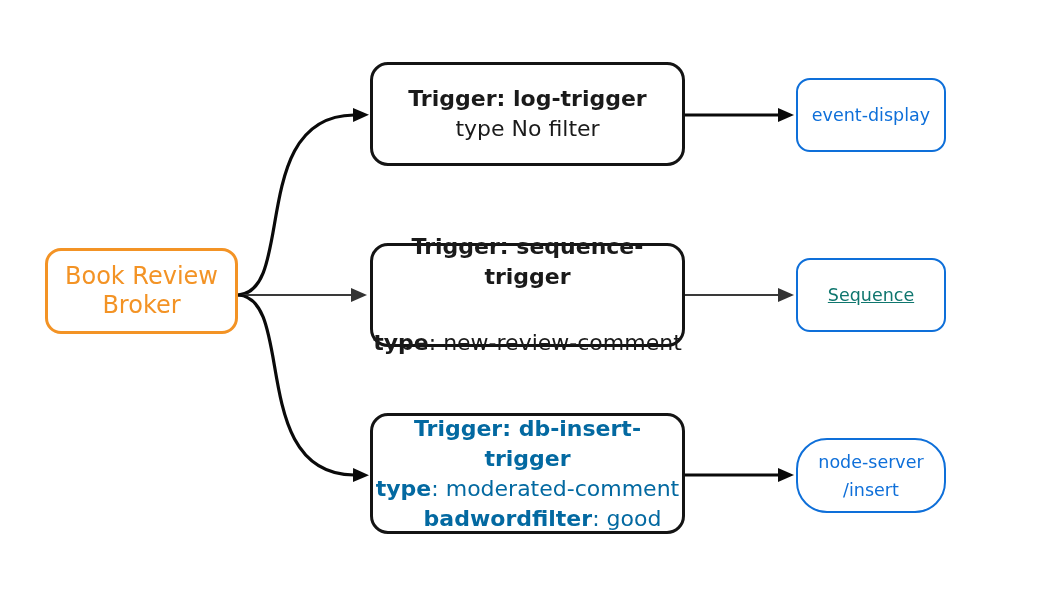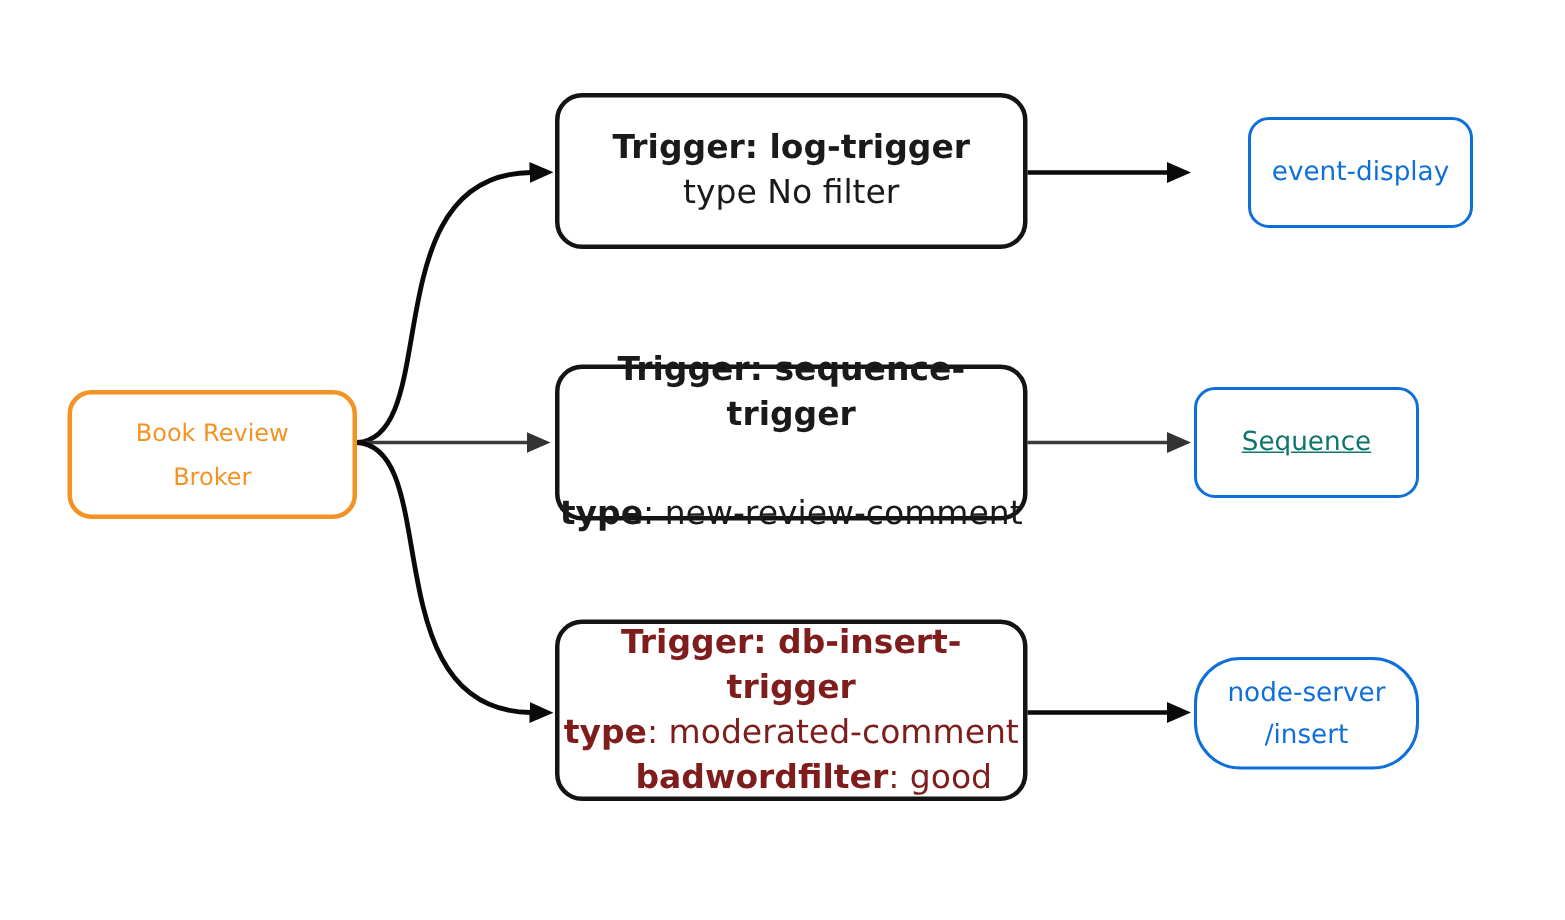--- a/index.html
+++ b/index.html
@@ -25,26 +25,26 @@
     position: absolute;
     box-sizing: border-box;
     display: flex;
     flex-direction: column;
     justify-content: center;
     align-items: center;
     text-align: center;
     background: #ffffff;
   }
   .broker-node {
-    left: 45px; top: 260px;
+    left: 45px; top: 248px;
     width: 193px; height: 86px;
     border: 3px solid #f39325;
     border-radius: 16px;
     color: #f39325;
-    font-size: 16px;
+    font-size: 24px;
     line-height: 29px;
   }
   .trigger-node {
     width: 315px; height: 104px;
     left: 370px;
     border: 3px solid #141414;
     border-radius: 18px;
     color: #1a1a1a;
     font-size: 22px;
     line-height: 30px;
@@ -57,21 +57,21 @@
   .nudge-right { transform: translateX(15px); }
   .sink-node {
     width: 150px; height: 74px;
     left: 796px;
     border: 2.5px solid #0e6fd9;
     border-radius: 14px;
     color: #0e6fd9;
     font-size: 17.5px;
     line-height: 28px;
   }
-  .sink-1 { top: 78px; margin-left: 36px; }
+  .sink-1 { top: 78px; }
   .sink-2 { top: 258px; }
   .sink-3 { top: 438px; height: 75px; }
 </style>
 </head>
 <body>
 
 <div class="canvas">
 
   <svg class="arrow-layer" width="1043" height="613" viewBox="0 0 1043 613" xmlns="http://www.w3.org/2000/svg">
     <defs>
@@ -106,21 +106,21 @@
     <div>type No filter</div>
   </div>
 
   <div class="node trigger-node trigger-2" style="border-color: rgb(20, 20, 20); color: rgb(26, 26, 26); gap: 36px;">
     <div class="trigger-title">Trigger: sequence-trigger</div>
     <div>
       <span class="attr-key">type</span><span>: new-review-comment</span>
     </div>
   </div>
 
-  <div class="node trigger-node trigger-3" style="border-color: rgb(20, 20, 20); color: #7f1d1d;">
+  <div class="node trigger-node trigger-3" style="border-color: rgb(20, 20, 20); color: #0369a1;">
     <div class="trigger-title">Trigger: db-insert-trigger</div>
     <div>
       <span class="attr-key">type</span><span>: moderated-comment</span>
     </div>
     <div class="nudge-right">
       <span class="attr-key">badwordfilter</span><span>: good</span>
     </div>
   </div>
 
   <div class="node sink-node sink-1" style="border-color: rgb(14, 111, 217); color: rgb(14, 111, 217);">

